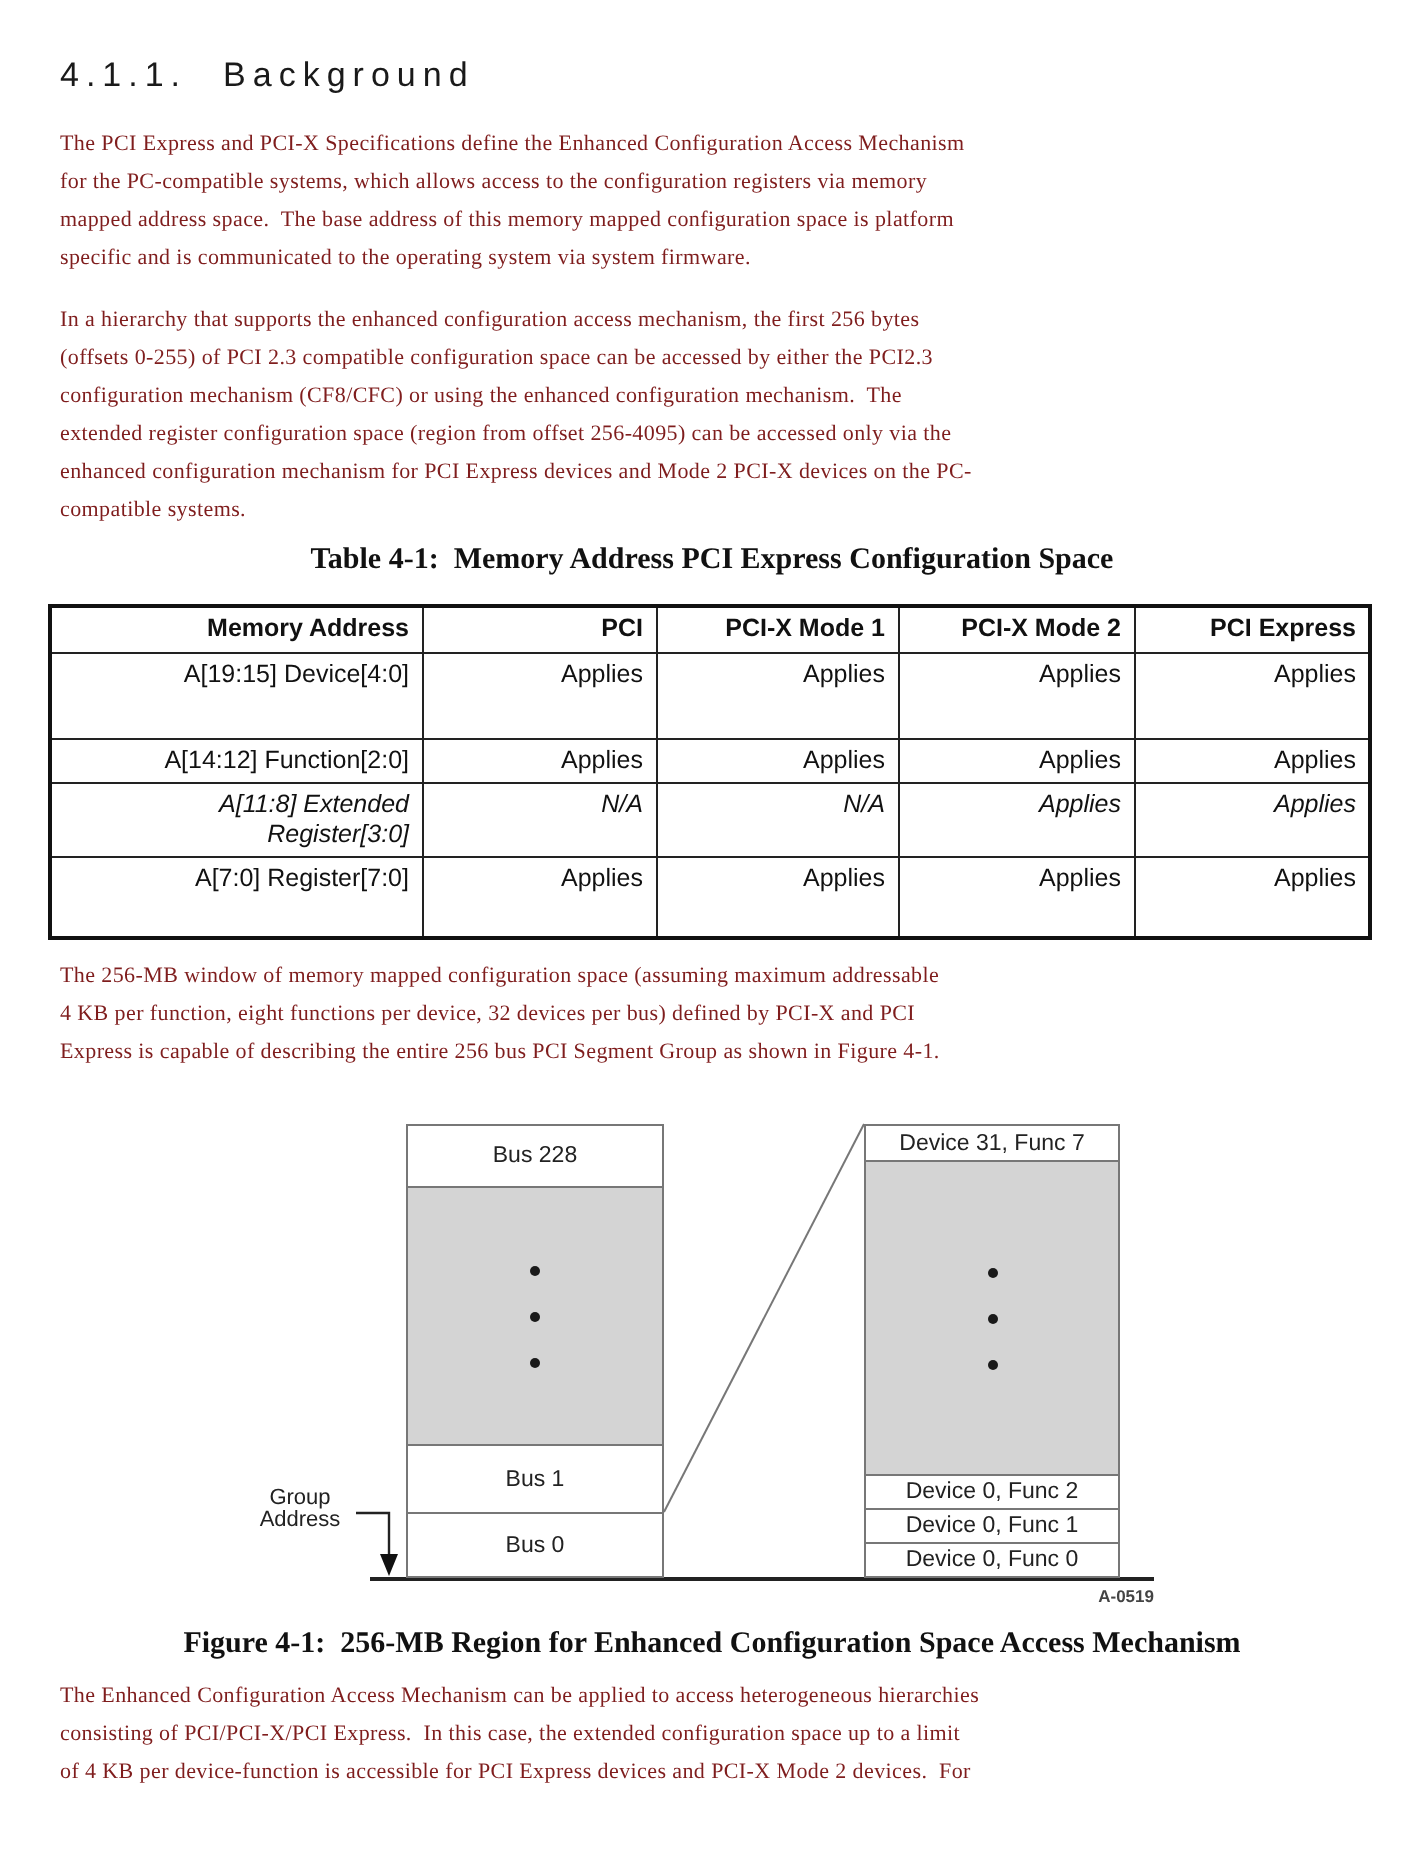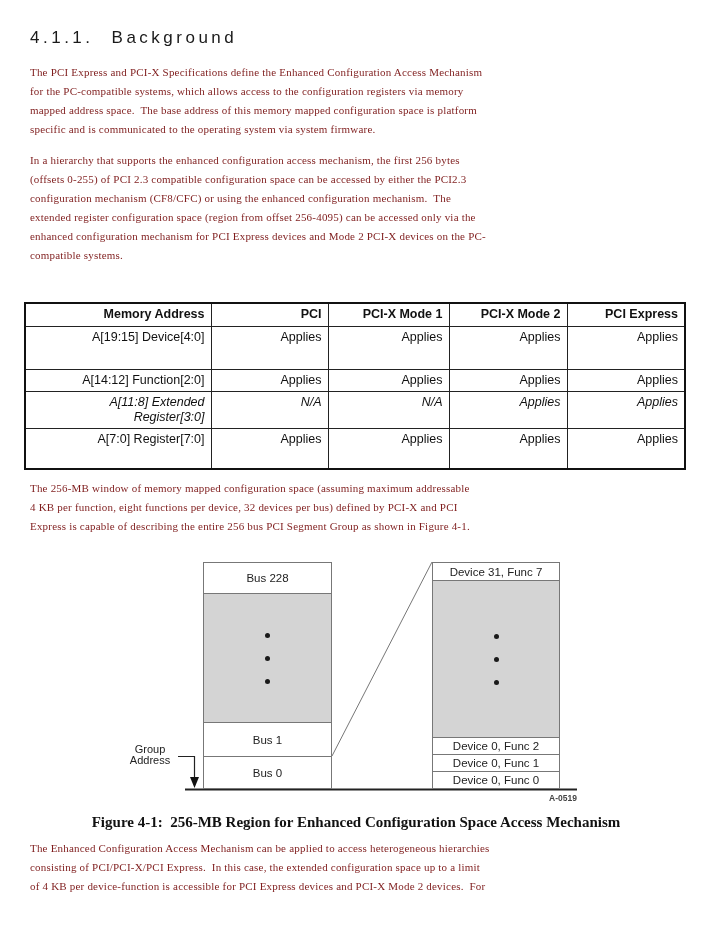--- a/index.html
+++ b/index.html
@@ -153,20 +153,21 @@
 for the PC-compatible systems, which allows access to the configuration registers via memory
 mapped address space.  The base address of this memory mapped configuration space is platform
 specific and is communicated to the operating system via system firmware.</p>
   <p class="body p2">In a hierarchy that supports the enhanced configuration access mechanism, the first 256 bytes
 (offsets 0-255) of PCI 2.3 compatible configuration space can be accessed by either the PCI2.3
 configuration mechanism (CF8/CFC) or using the enhanced configuration mechanism.  The
 extended register configuration space (region from offset 256-4095) can be accessed only via the
 enhanced configuration mechanism for PCI Express devices and Mode 2 PCI-X devices on the PC-
 compatible systems.</p>
 
+  <div class="caption tbl-caption">Table 4-1:  Memory Address PCI Express Configuration Space</div>
 
   <table class="cfg">
     <colgroup>
         <col>
         <col>
         <col>
         <col>
         <col>
       </colgroup>
     <thead>

